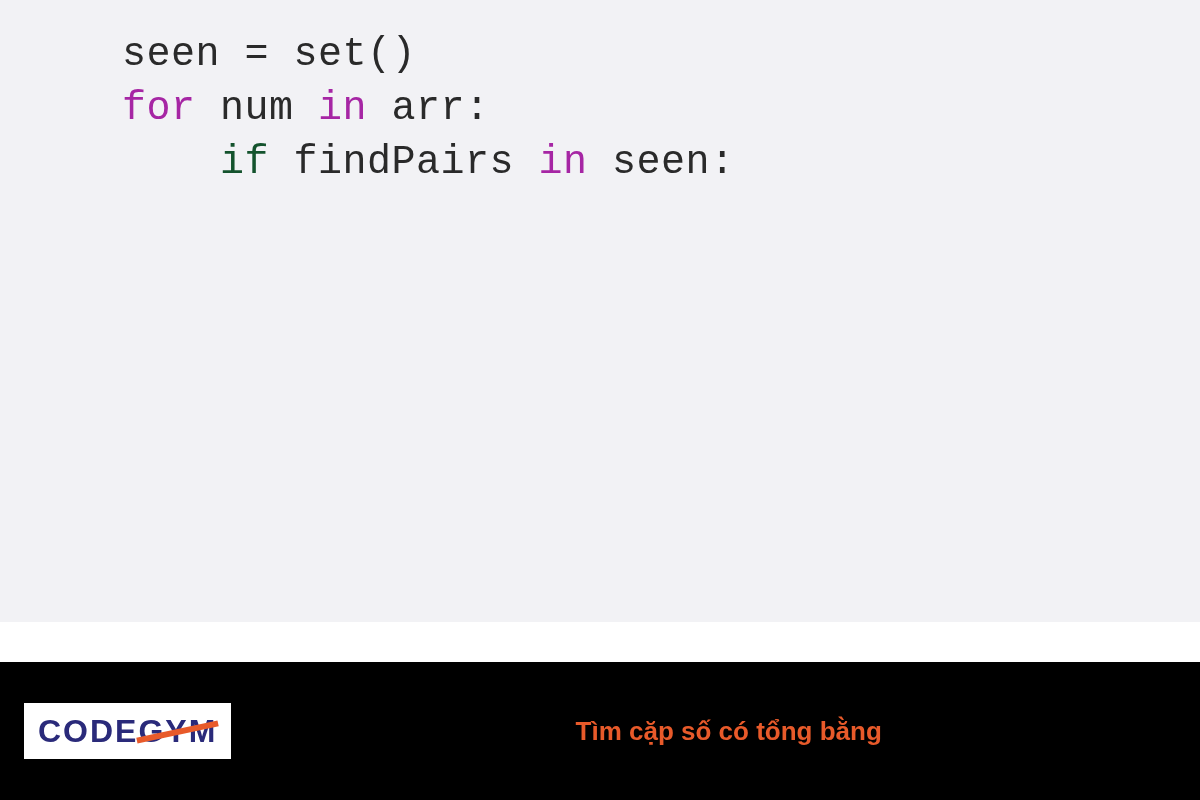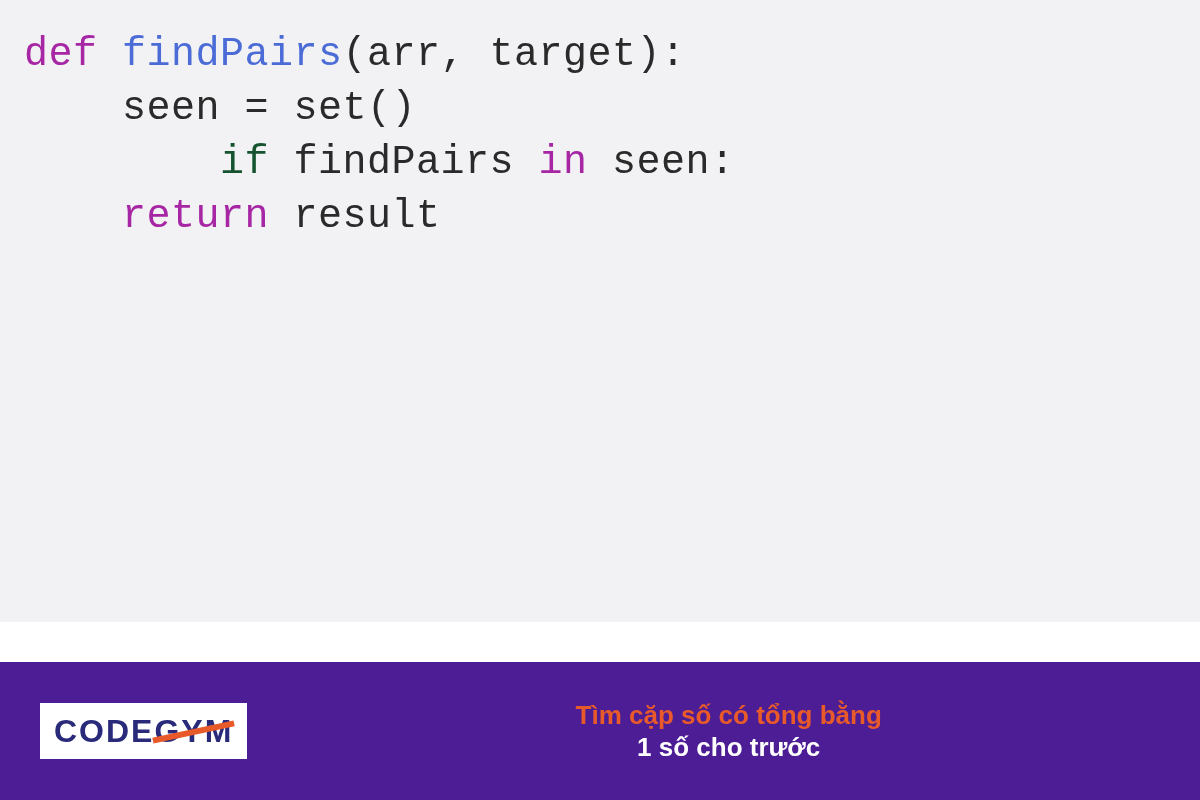--- a/index.html
+++ b/index.html
@@ -29,26 +29,26 @@
   .kw-in { color: #a626a4; }
   .kw-if { color: #14532d; }
   .kw-return { color: #a626a4; }
   .fn-name { color: #4b6bd6; }
   .txt { color: #2a2a2a; }
   .whitespace-bar {
     height: 40px;
     background: #ffffff;
   }
   .footer {
-    background: #4c1d95;
+    background: #000000;
     height: 138px;
     width: 100%;
     display: flex;
     align-items: center;
-    padding: 0 40px;
+    padding: 0 24px;
     gap: 50px;
     justify-content: center;
   }
   .logo-box {
     background: #ffffff;
     padding: 8px 14px;
     display: flex;
     align-items: center;
     justify-content: center;
     height: 56px;
@@ -82,31 +82,29 @@
     flex: 1;
     text-align: center;
   }
   .caption-line1 { color: #e85a2a; }
   .caption-line2 { color: #ffffff; }
 </style>
 </head>
 <body>
 
 <div class="code-area">
-  <div class="code-line"><span class="kw-def">def </span><span class="fn-name">findPairs</span><span class="txt">(arr, target):</span></div>
   <div class="code-line txt">    seen = set()</div>
   <div class="code-line txt"></div>
+  <div class="code-line"><span class="txt">    </span><span class="kw-for">for </span><span class="txt">num </span><span class="kw-in">in </span><span class="txt">arr:</span></div>
   <div class="code-line"><span class="txt">        </span><span class="kw-if">if </span><span class="txt">findPairs </span><span class="kw-in">in </span><span class="txt">seen:</span></div>
   <div class="code-line txt"></div>
-  <div class="code-line"><span class="txt">    </span><span class="kw-return">return </span><span class="txt">result</span></div>
 </div>
 
 <div class="whitespace-bar"></div>
 
 <div class="footer">
   <div class="logo-box">
     <span class="logo-text"><span>CODE</span><span class="strike">GYM</span></span>
   </div>
   <div class="caption">
     <div class="caption-line1">Tìm cặp số có tổng bằng</div>
-    <div class="caption-line2">1 số cho trước</div>
   </div>
 </div>
 
 </body></html>

